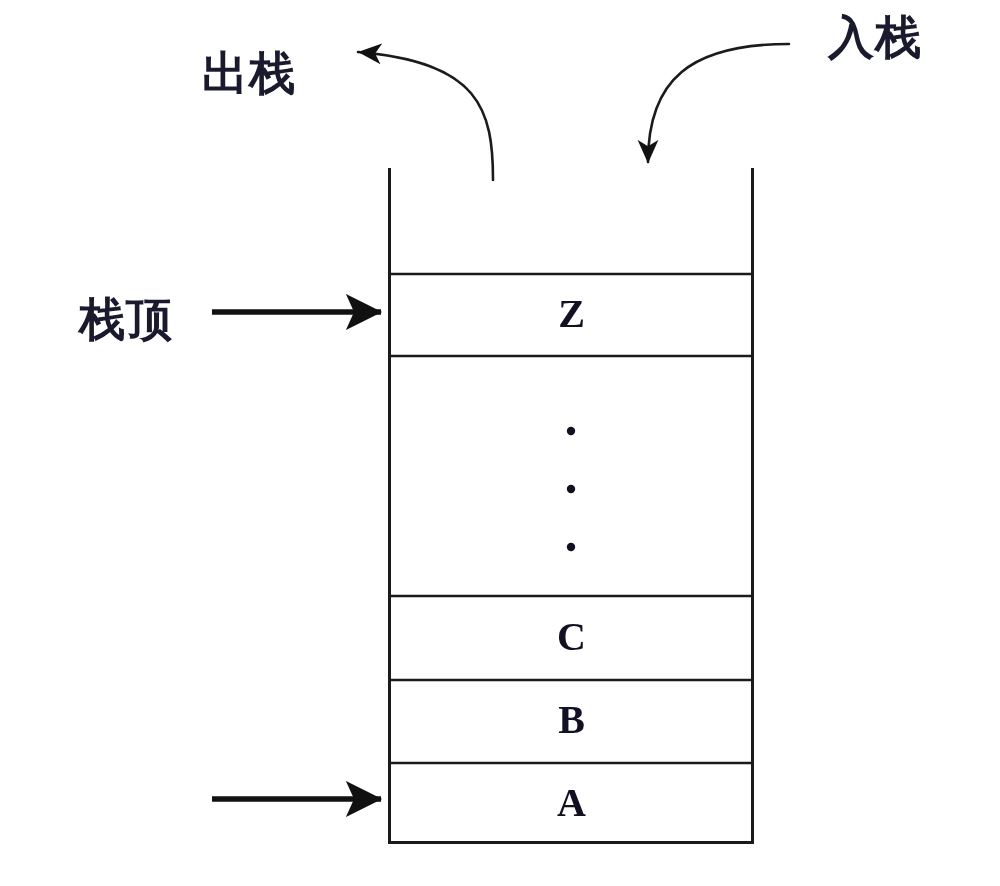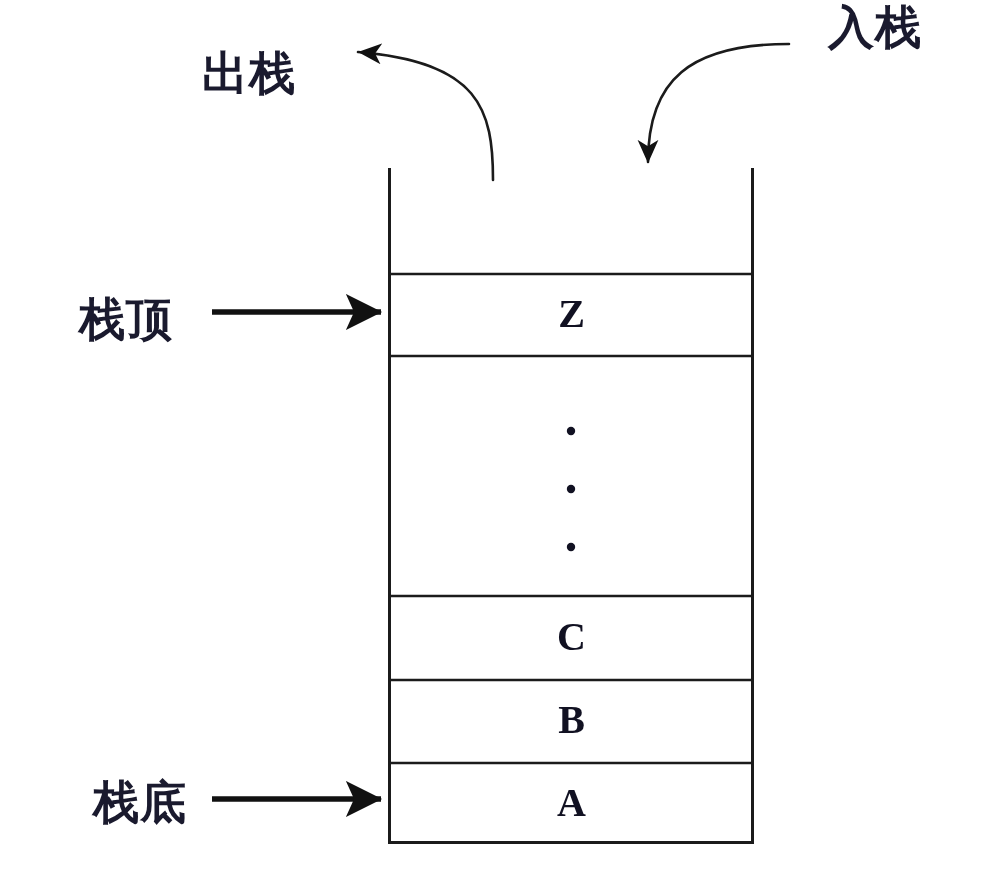--- a/index.html
+++ b/index.html
@@ -38,21 +38,21 @@
   .cell-letter {
     position: absolute;
     font-family: "Liberation Serif", "DejaVu Serif", serif;
     font-size: 40px;
     line-height: 40px;
     color: #111122;
     text-align: center;
     white-space: nowrap;
   }
   #label-pop   { left: 202px; top: 48px; }
-  #label-push  { left: 828px; top: 2px; text-align: center; }
+  #label-push  { left: 828px; top: 12px; text-align: center; }
   #label-top   { left: 79px;  top: 294px; }
   #label-bottom{ left: 93px;  top: 777px; }
 
   .stack-cell-text {
     width: 365px;
     left: 389px;
   }
   #cell-z-text { top: 294px; }
   #cell-c-text { top: 617px; }
   #cell-b-text { top: 700px; }
@@ -104,21 +104,20 @@
 
     <line x1="212" y1="799" x2="381" y2="799" stroke="#111111" stroke-width="5.5" marker-end="url(#arrowhead-solid)"></line>
   </svg>
 
   <div class="cjk-label" id="label-pop">出栈</div>
 
   <div class="cjk-label" id="label-push">入栈</div>
 
   <div class="cjk-label" id="label-top">栈顶</div>
 
-  <div class="cjk-label" id="label-bottom">栈底</div>
 
   <div class="cell-letter stack-cell-text" id="cell-z-text">Z</div>
 
   <div class="cell-letter stack-cell-text" id="cell-c-text">C</div>
 
   <div class="cell-letter stack-cell-text" id="cell-b-text">B</div>
 
   <div class="cell-letter stack-cell-text" id="cell-a-text">A</div>
 
 </div>

